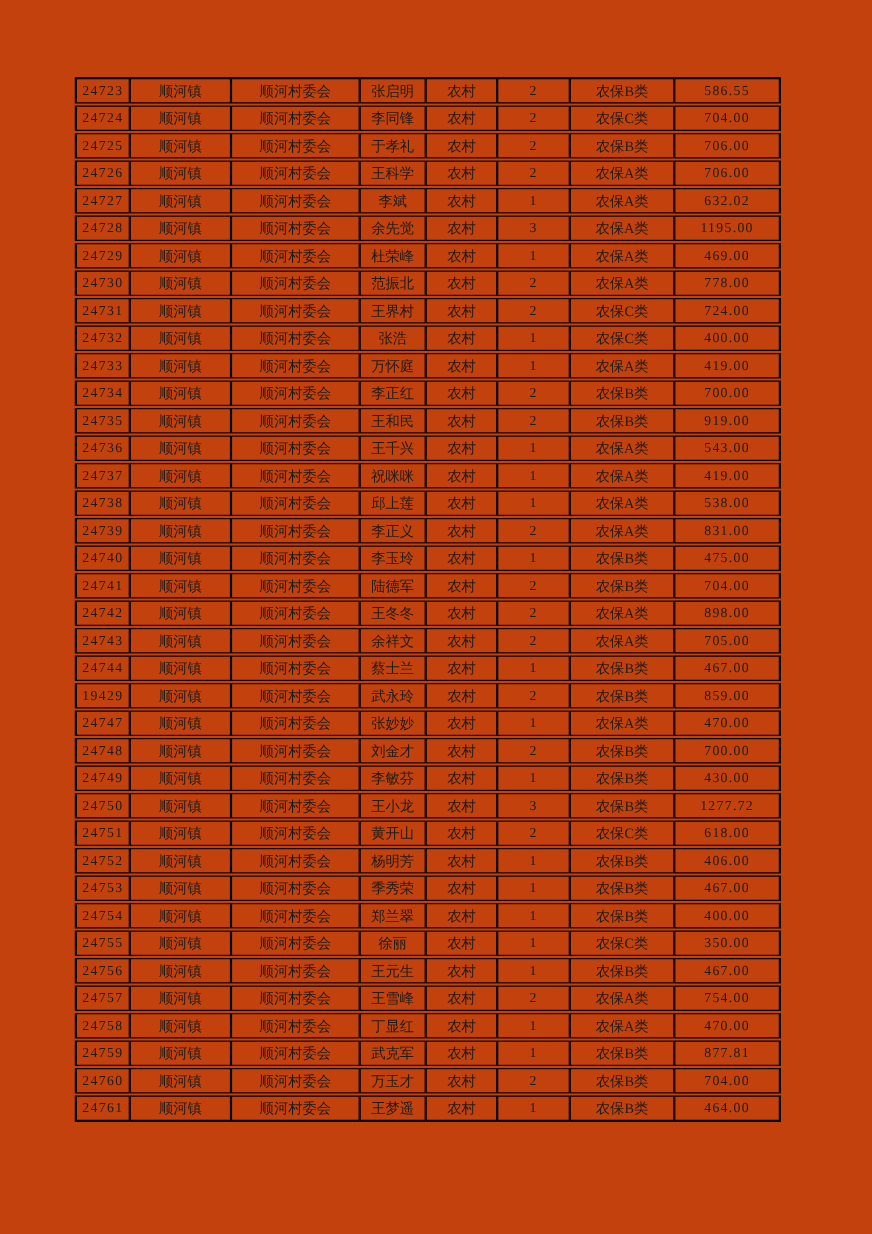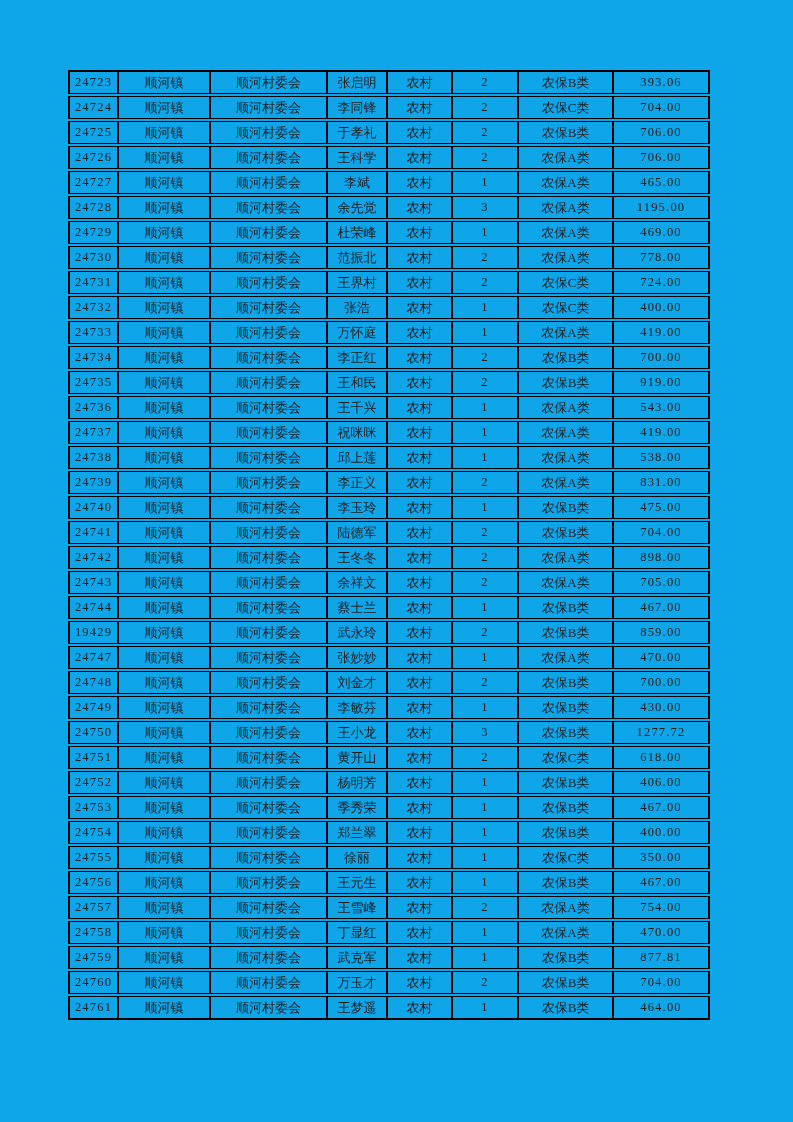--- a/index.html
+++ b/index.html
@@ -11,21 +11,21 @@
     height: 1122px;
     background: #ffffff;
     position: relative;
     overflow: hidden;
     font-family: "Liberation Serif", "DejaVu Serif", serif;
     color: #1c1c1c;
   }
   .page {
     position: absolute;
     inset: 0;
-    background: #0ea5e9;
+    background: #c2410c;
   }
   table.benefits-table {
     position: absolute;
     left: 68px;
     top: 68px;
     border-collapse: separate;
     border-spacing: 0 2px;
     table-layout: fixed;
     width: 642px;
   }
@@ -76,21 +76,21 @@
     </colgroup>
     <tbody>
         <tr>
           <td class="num">24723</td>
           <td>顺河镇</td>
           <td>顺河村委会</td>
           <td>张启明</td>
           <td>农村</td>
           <td class="num">2</td>
           <td>农保B类</td>
-          <td class="num">393.06</td>
+          <td class="num">586.55</td>
         </tr>
         <tr>
           <td class="num">24724</td>
           <td>顺河镇</td>
           <td>顺河村委会</td>
           <td>李同锋</td>
           <td>农村</td>
           <td class="num">2</td>
           <td>农保C类</td>
           <td class="num">704.00</td>
@@ -116,21 +116,21 @@
           <td class="num">706.00</td>
         </tr>
         <tr>
           <td class="num">24727</td>
           <td>顺河镇</td>
           <td>顺河村委会</td>
           <td>李斌</td>
           <td>农村</td>
           <td class="num">1</td>
           <td>农保A类</td>
-          <td class="num">465.00</td>
+          <td class="num">632.02</td>
         </tr>
         <tr>
           <td class="num">24728</td>
           <td>顺河镇</td>
           <td>顺河村委会</td>
           <td>余先觉</td>
           <td>农村</td>
           <td class="num">3</td>
           <td>农保A类</td>
           <td class="num">1195.00</td>

